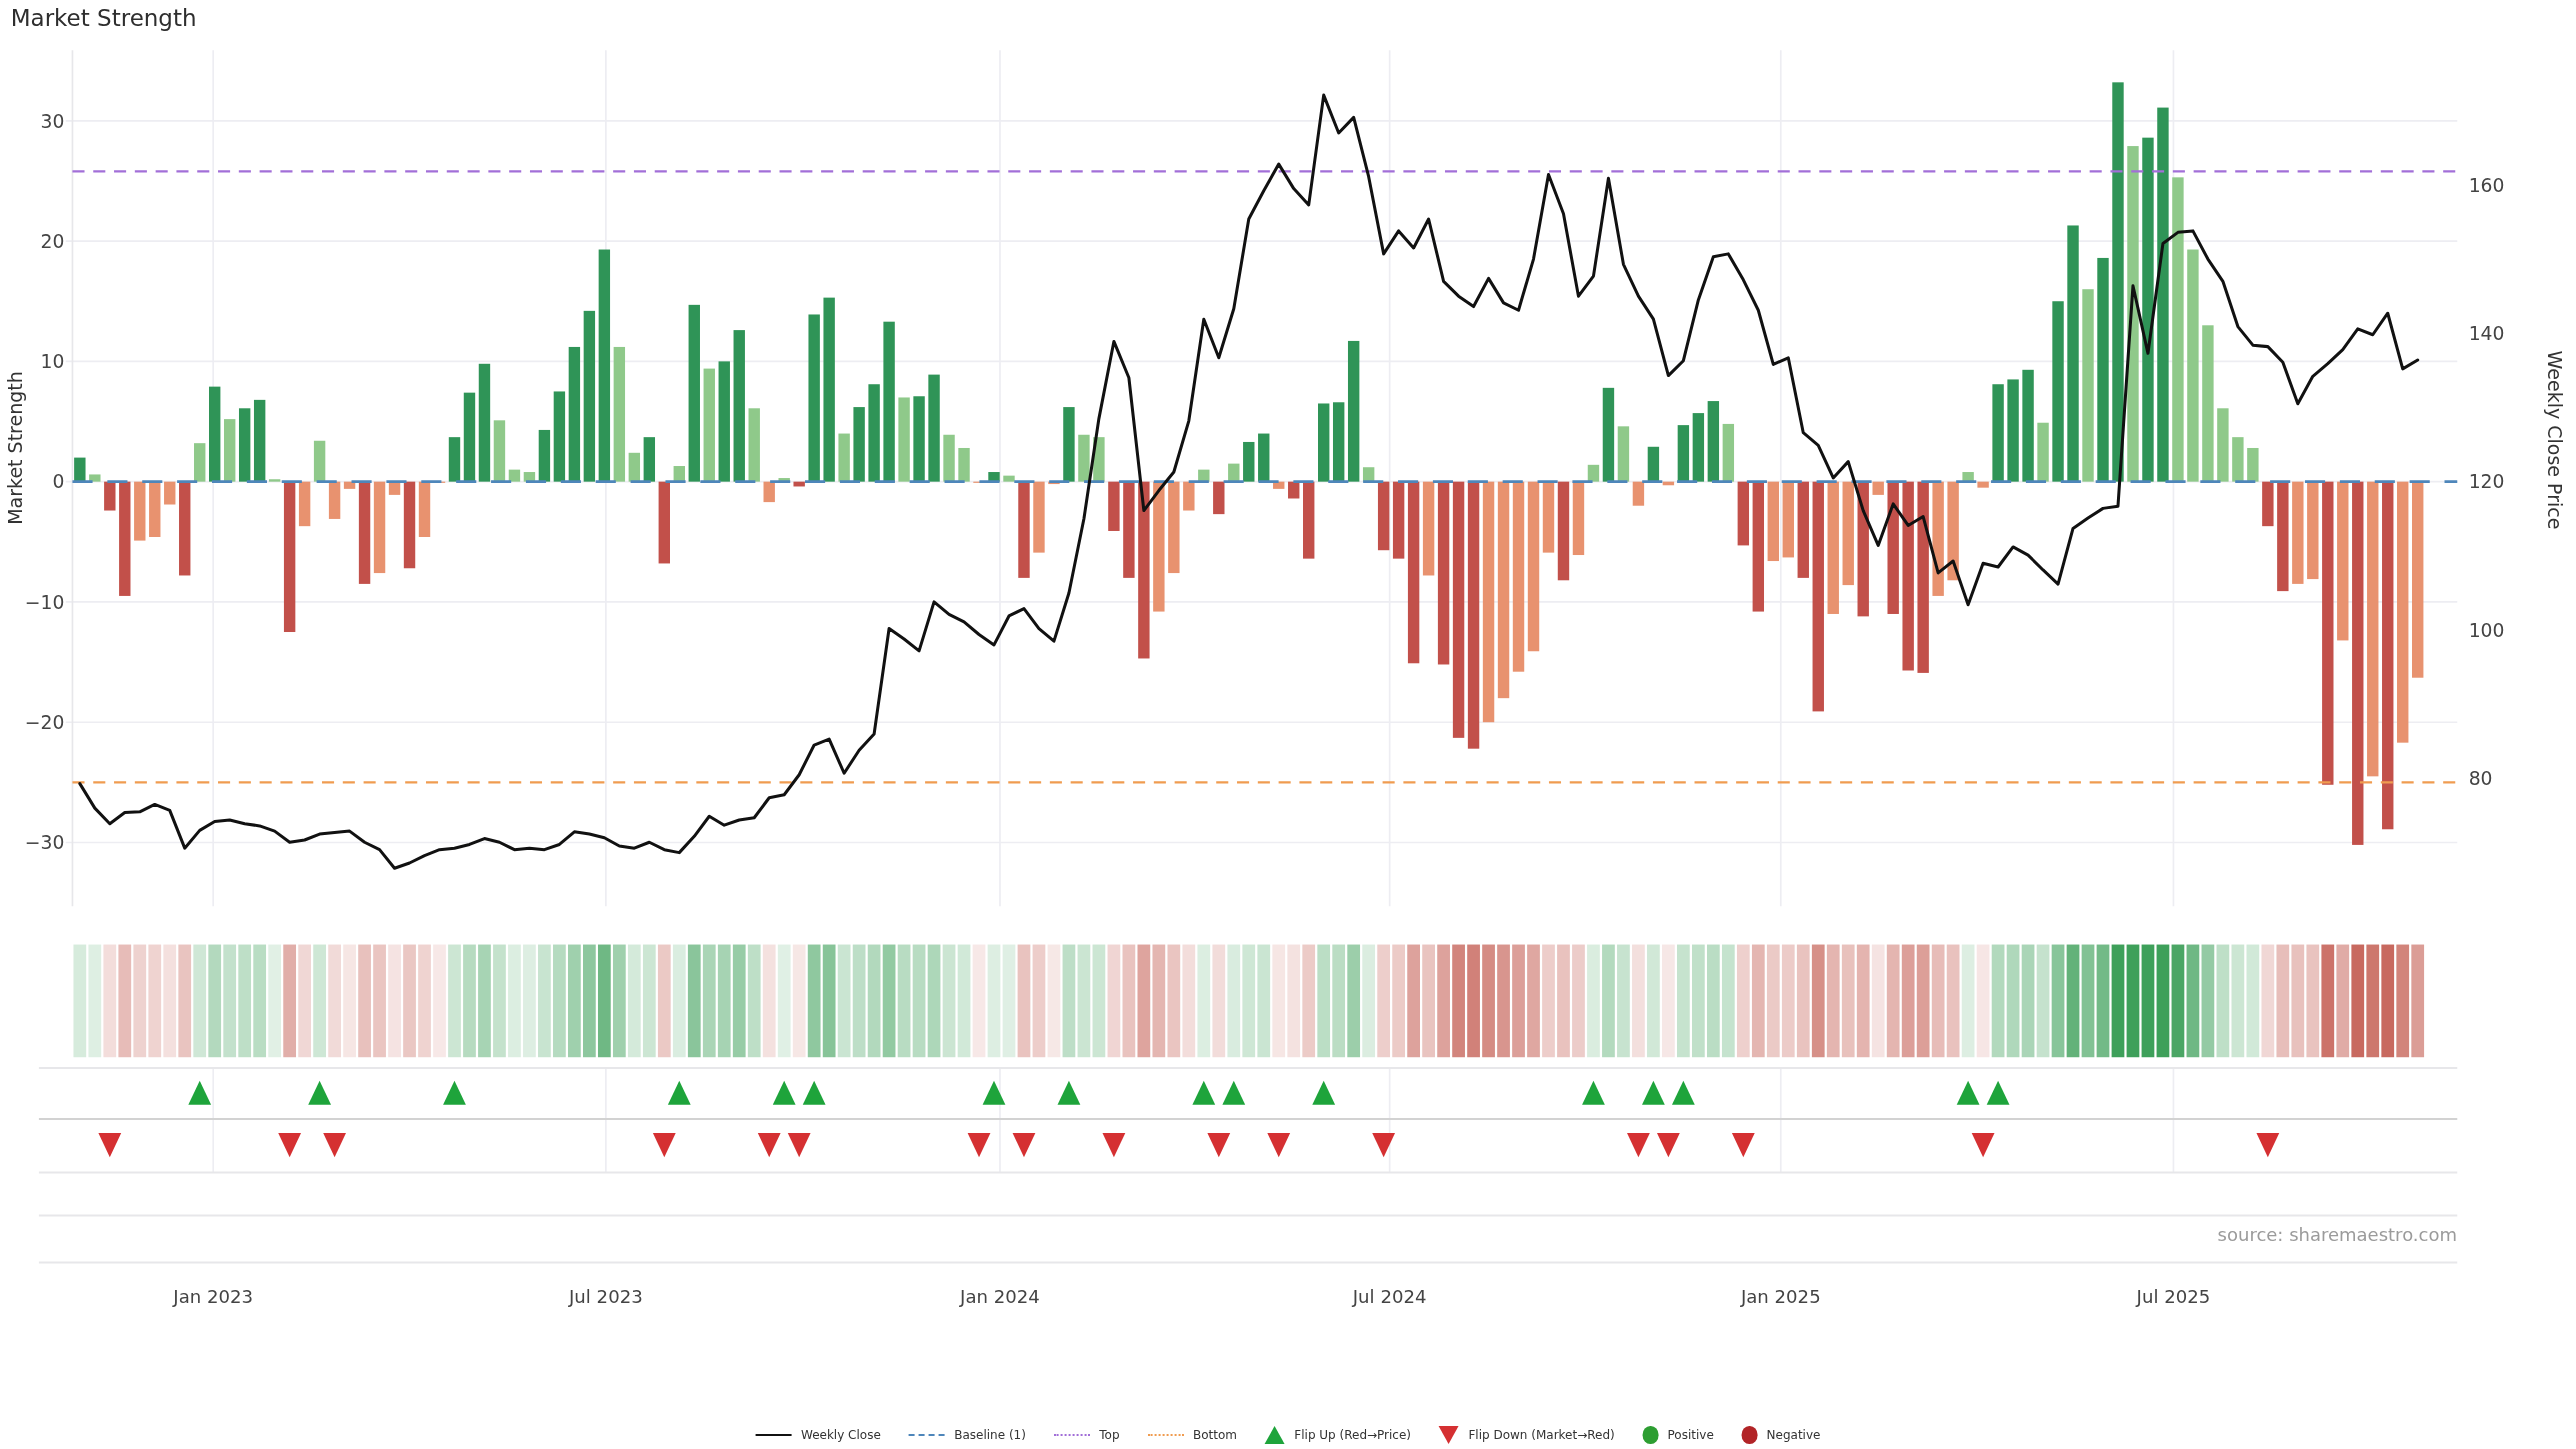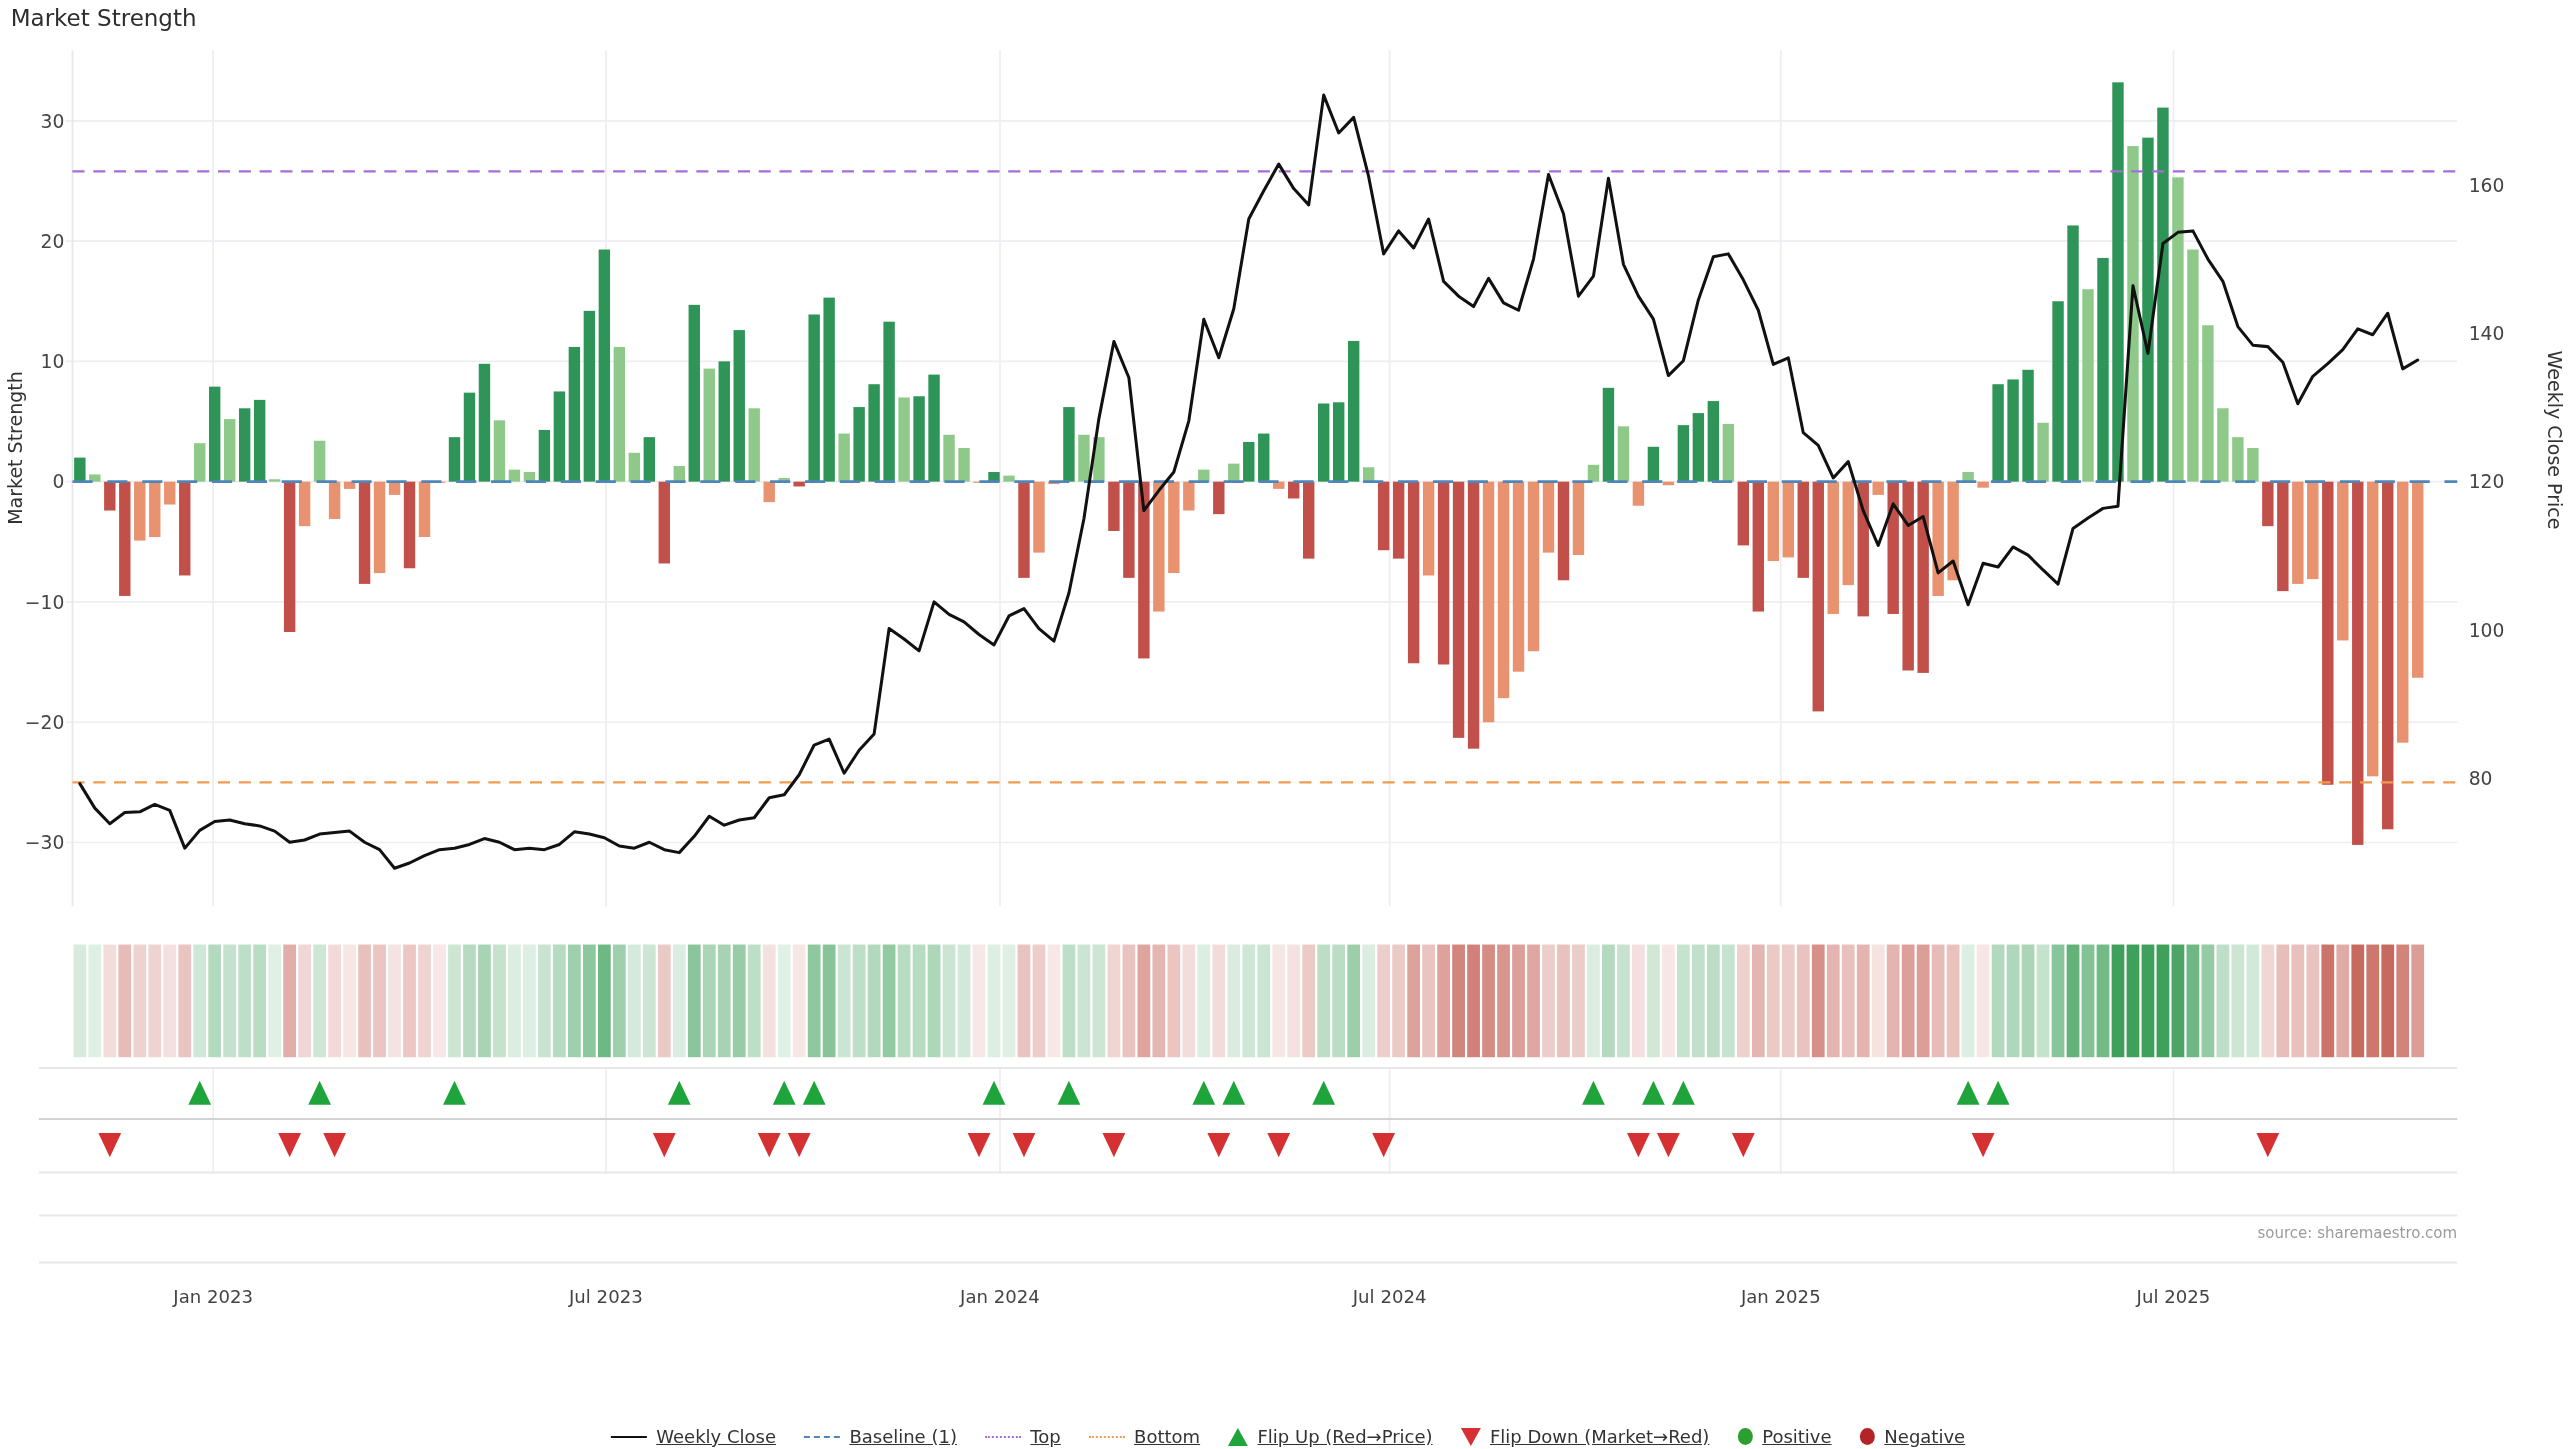--- a/index.html
+++ b/index.html
@@ -1,24 +1,24 @@
 <!DOCTYPE html>
 <html style="font-size:10.7px"><head>
 <meta charset="utf-8">
 <style>
   html,body{margin:0;padding:0;background:#ffffff;}
   body{width:2576px;height:1449px;position:relative;font-family:"DejaVu Sans","Liberation Sans",sans-serif;overflow:hidden;}
   #page{position:absolute;inset:0;background:#ffffff;border-radius:22px;}
   #chart-title{position:absolute;left:10.7px;top:5.4px;font-size:23px;color:#2e2e2e;}
   #left-axis-title{position:absolute;left:-153px;top:437px;width:335px;text-align:center;font-size:19px;color:#333;transform:rotate(-90deg);}
   #right-axis-title{position:absolute;left:2380px;top:429px;width:349px;text-align:center;font-size:19px;color:#333;transform:rotate(90deg);}
-  #source-note{position:absolute;right:119px;top:1224px;font-size:15px;color:#9b9b9b;}
+  #source-note{position:absolute;right:119px;top:1224px;font-size:18px;color:#9b9b9b;}
   #legend{position:absolute;left:50%;top:1426px;transform:translateX(-50%);display:flex;align-items:center;gap:28px;white-space:nowrap;}
   .legend-item{display:flex;align-items:center;gap:9.4px;}
-  .legend-label{font-size:18px;color:#333;text-decoration:underline;}
+  .legend-label{font-size:12px;color:#333;}
   .sw-line{width:36px;border-top:2.7px solid #111;}
   .sw-dash{width:36px;border-top:2.7px dashed #4e86ba;}
   .sw-dot-purple{width:36px;border-top:2.7px dotted #a26fd8;}
   .sw-dot-orange{width:36px;border-top:2.7px dotted #f09c50;}
   .sw-tri-up{width:0;height:0;border-left:10.7px solid transparent;border-right:10.7px solid transparent;border-bottom:18px solid #1ea43b;}
   .sw-tri-down{width:0;height:0;border-left:10.7px solid transparent;border-right:10.7px solid transparent;border-top:18px solid #d53032;}
   .sw-circ-green{width:15.4px;height:17.4px;border-radius:50%;background:#2d9e32;}
   .sw-circ-red{width:15.4px;height:17.4px;border-radius:50%;background:#b22427;}
   svg text{font-family:"DejaVu Sans","Liberation Sans",sans-serif;}
 </style>

